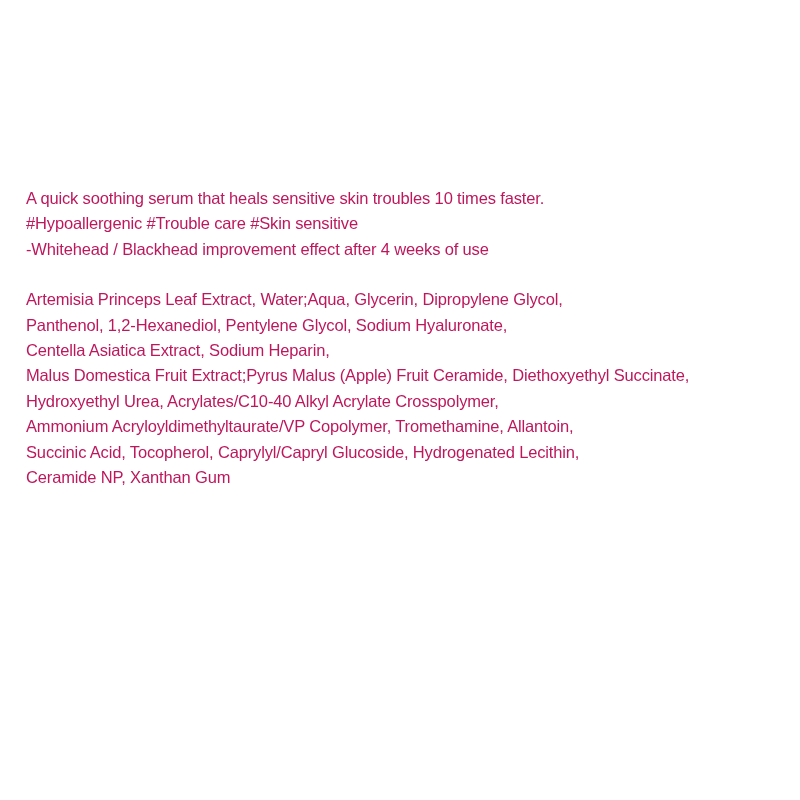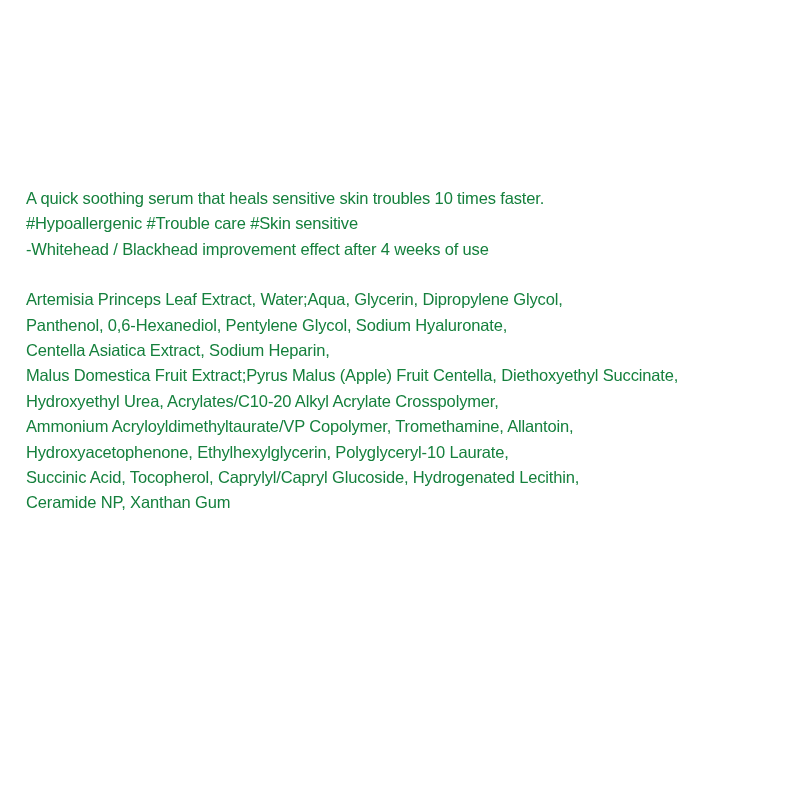--- a/index.html
+++ b/index.html
@@ -24,21 +24,21 @@
     position: absolute;
     left: 26px;
     top: 186px;
     width: 760px;
   }
   .line {
     font-size: 16.5px;
     line-height: 25.4px;
     letter-spacing: -0.15px;
     white-space: pre;
-    color: #15803d;
+    color: #be185d;
   }
   .block {
     margin: 0;
     padding: 0;
   }
   .spacer {
     height: 25px;
   }
 </style>
 </head>
@@ -50,24 +50,23 @@
     <div class="block">
       <div class="line">A quick soothing serum that heals sensitive skin troubles 10 times faster.</div>
       <div class="line">#Hypoallergenic #Trouble care #Skin sensitive</div>
       <div class="line">-Whitehead / Blackhead improvement effect after 4 weeks of use</div>
     </div>
 
     <div class="spacer"></div>
 
     <div class="block">
       <div class="line">Artemisia Princeps Leaf Extract, Water;Aqua, Glycerin, Dipropylene Glycol,</div>
-      <div class="line">Panthenol, 0,6-Hexanediol, Pentylene Glycol, Sodium Hyaluronate,</div>
+      <div class="line">Panthenol, 1,2-Hexanediol, Pentylene Glycol, Sodium Hyaluronate,</div>
       <div class="line">Centella Asiatica Extract, Sodium Heparin,</div>
-      <div class="line">Malus Domestica Fruit Extract;Pyrus Malus (Apple) Fruit Centella, Diethoxyethyl Succinate,</div>
-      <div class="line">Hydroxyethyl Urea, Acrylates/C10-20 Alkyl Acrylate Crosspolymer,</div>
+      <div class="line">Malus Domestica Fruit Extract;Pyrus Malus (Apple) Fruit Ceramide, Diethoxyethyl Succinate,</div>
+      <div class="line">Hydroxyethyl Urea, Acrylates/C10-40 Alkyl Acrylate Crosspolymer,</div>
       <div class="line">Ammonium Acryloyldimethyltaurate/VP Copolymer, Tromethamine, Allantoin,</div>
-      <div class="line">Hydroxyacetophenone, Ethylhexylglycerin, Polyglyceryl-10 Laurate,</div>
       <div class="line">Succinic Acid, Tocopherol, Caprylyl/Capryl Glucoside, Hydrogenated Lecithin,</div>
       <div class="line">Ceramide NP, Xanthan Gum</div>
     </div>
 
   </div>
 </div>
 
 </body></html>

